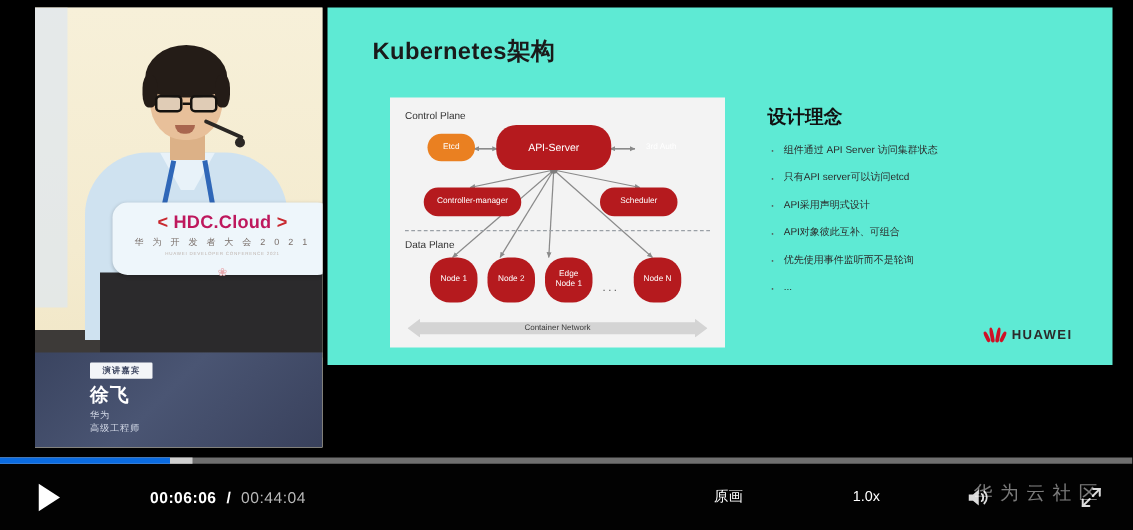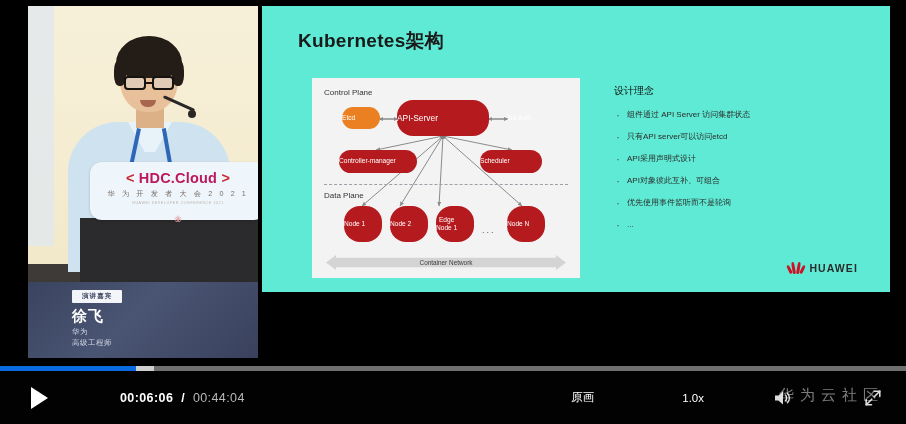--- a/index.html
+++ b/index.html
@@ -55,32 +55,32 @@
   .l3-name { margin:4px 0 0 44px; font-size:15px; font-weight:700; color:#fff; letter-spacing:1px; }
   .l3-org  { margin:1px 0 0 44px; font-size:7.4px; color:#d4dae8; letter-spacing:.6px; }
   .l3-role { margin:1px 0 0 44px; font-size:7.4px; color:#d4dae8; letter-spacing:.6px; }
 
   
   .slide { position:absolute; left:262px; top:6px; width:628px; height:286px; background:#5eead4; }
   .slide-title { position:absolute; left:36px; top:22px; font-size:19px; font-weight:700; color:#1a1a1a; letter-spacing:.3px; }
 
   .diagram { position:absolute; left:50px; top:72px; width:268px; height:200px; background:#f3f3f3; }
   .dg-label { position:absolute; font-size:8px; color:#333; }
-  .node { position:absolute; border-radius:16px; display:flex; align-items:center; justify-content:flex-start;
+  .node { position:absolute; border-radius:16px; display:flex; align-items:center; justify-content:center;
           text-align:center; color:#fff; font-size:6.6px; line-height:1.25; padding:0; }
   .dash { position:absolute; left:12px; width:244px; height:0; border-top:1px dashed #9aa0a6; }
   .cn-bar { position:absolute; left:14px; bottom:8px; width:240px; height:15px; background:#d4d4d4;
             display:flex; align-items:center; justify-content:center;
             clip-path:polygon(0 50%,10px 0,10px 18%,calc(100% - 10px) 18%,calc(100% - 10px) 0,100% 50%,calc(100% - 10px) 100%,calc(100% - 10px) 82%,10px 82%,10px 100%); }
   .cn-bar span { font-size:6.4px; color:#3a3a3a; }
   .dots { position:absolute; font-size:9px; letter-spacing:2px; color:#555; }
   svg.wires { position:absolute; left:0; top:0; width:268px; height:200px; overflow:visible; }
 
   .rhs { position:absolute; left:352px; top:78px; width:250px; }
-  .rhs-h { font-size:10px; font-weight:400; color:#111; margin-bottom:12px; }
+  .rhs-h { font-size:15px; font-weight:700; color:#111; margin-bottom:12px; }
   .rhs li { list-style:none; font-size:8px; color:#2b2b2b; margin-bottom:12.5px; position:relative; padding-left:13px; line-height:1.2; }
   .rhs li:before { content:"·"; position:absolute; left:2px; top:-2px; font-size:12px; color:#555; }
 
   .hw-logo { position:absolute; right:32px; bottom:18px; display:flex; align-items:center; gap:5px; }
   .hw-mark { width:16px; height:13px; position:relative; }
   .hw-mark i { position:absolute; bottom:0; width:3px; background:#cf1126; border-radius:50% 50% 2px 2px/60% 60% 2px 2px; }
   .hw-mark i:nth-child(1){ left:0; height:9px; transform:rotate(-26deg);}
   .hw-mark i:nth-child(2){ left:4px; height:12px; transform:rotate(-10deg);}
   .hw-mark i:nth-child(3){ left:8.5px; height:12px; transform:rotate(10deg);}
   .hw-mark i:nth-child(4){ left:12.5px; height:9px; transform:rotate(26deg);}

